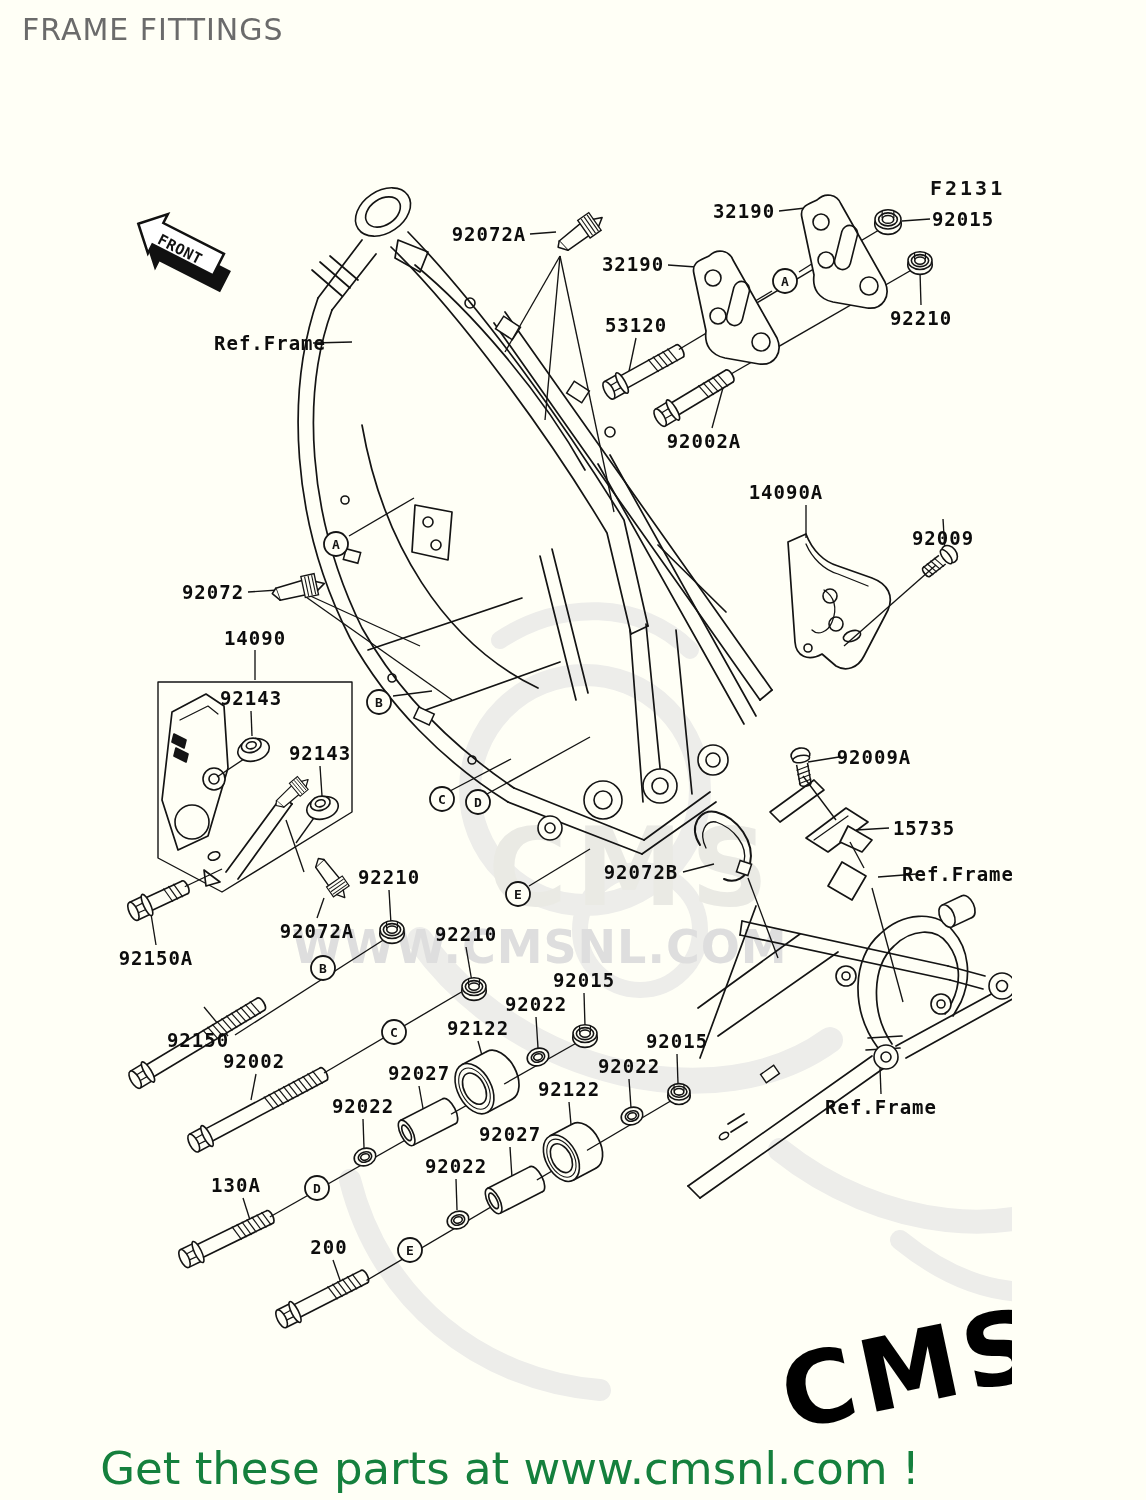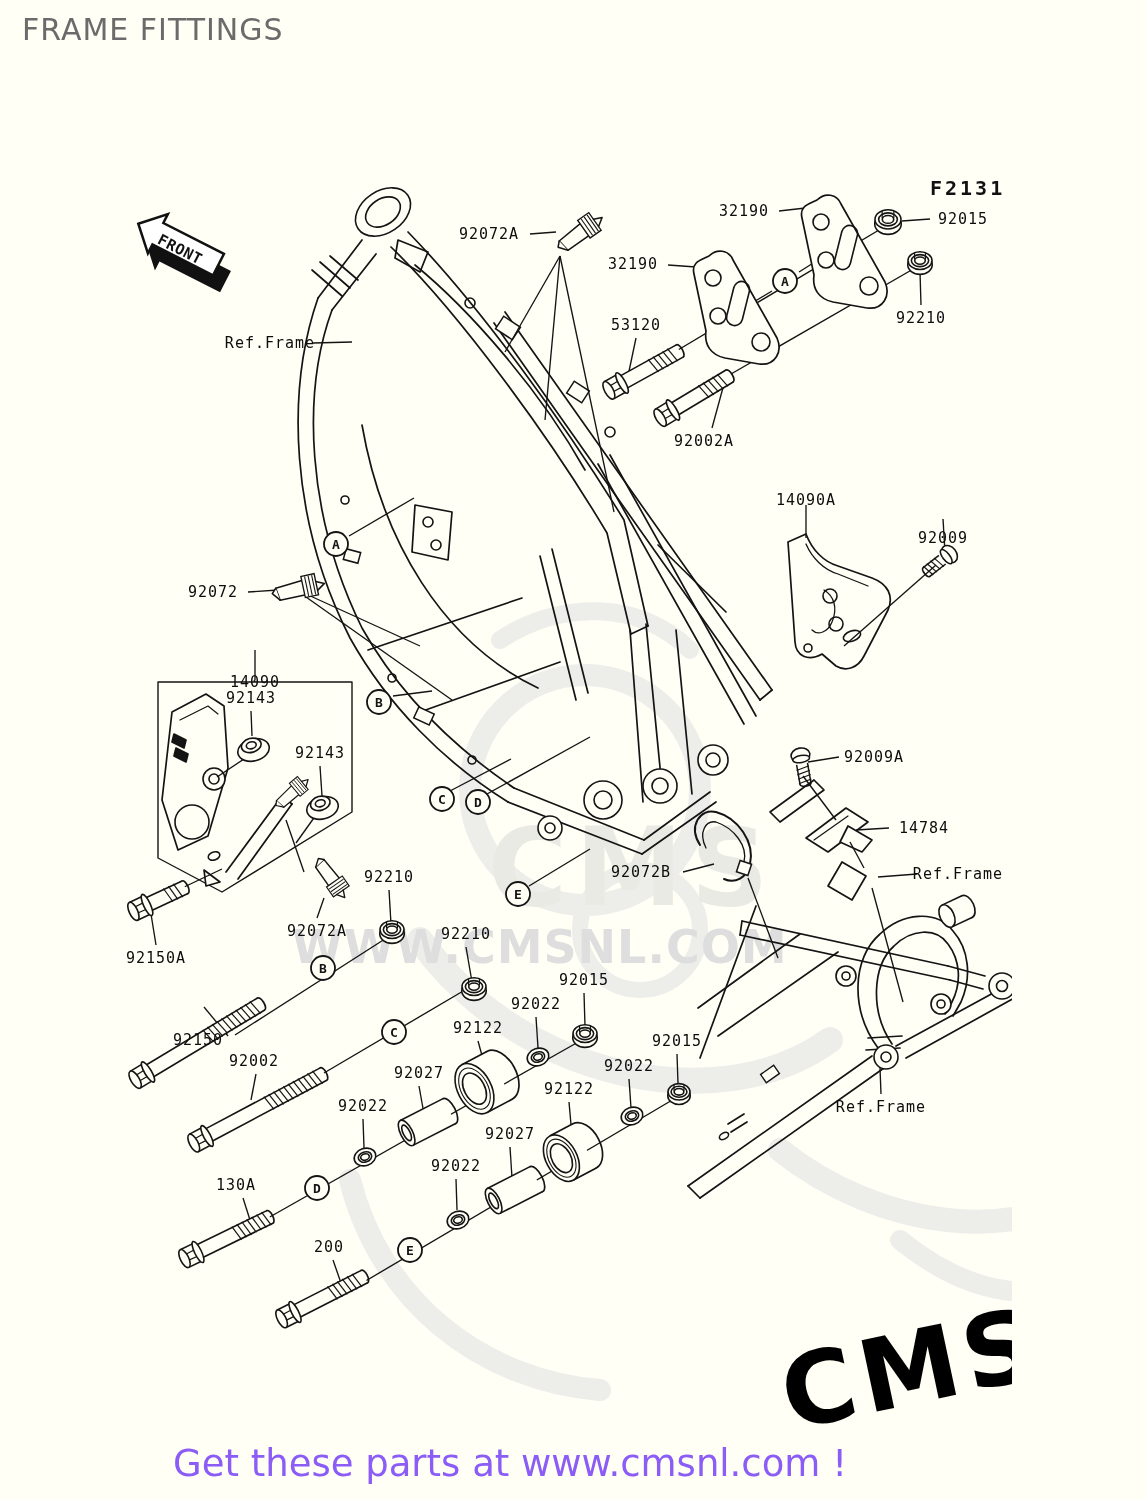--- a/index.html
+++ b/index.html
@@ -5,23 +5,23 @@
   html,body{margin:0;padding:0;background:#fffff6;}
   .page{position:relative;width:1012px;height:1500px;background:#fffff6;overflow:hidden;
         font-family:"DejaVu Sans",sans-serif;}
   .title{position:absolute;left:22px;top:12px;font-size:30px;letter-spacing:1px;color:#6b6b6b;
          font-family:"DejaVu Sans","Liberation Sans",sans-serif;}
   .figcode{position:absolute;left:930px;top:176px;font-size:20px;font-weight:600;letter-spacing:3px;
            color:#111;font-family:"DejaVu Sans Mono",monospace;}
   #diagram{position:absolute;left:0;top:0;width:1146px;height:1500px;}
   .plabel{position:absolute;transform:translate(-50%,-50%);white-space:nowrap;
           font-family:"DejaVu Sans Mono","Liberation Mono",monospace;
-          font-size:15px;font-weight:400;letter-spacing:1px;color:#0d0d0d;}
+          font-size:19px;font-weight:700;letter-spacing:1px;color:#0d0d0d;}
   .footer{position:absolute;left:0;right:0;top:1442px;text-align:center;
-          font-size:37px;color:#8b5cf6;font-family:"DejaVu Sans","Liberation Sans",sans-serif;margin-left:8px;}
+          font-size:45px;color:#15803d;font-family:"DejaVu Sans","Liberation Sans",sans-serif;margin-left:8px;}
 </style>
 </head>
 <body>
 
 <div class="page">
 
   <div class="title">FRAME FITTINGS</div>
   <div class="figcode">F2131</div>
 
   <svg id="diagram" viewBox="0 0 1146 1500" xmlns="http://www.w3.org/2000/svg">
@@ -603,28 +603,28 @@
 
   <div id="label-layer">
       <div class="plabel" style="left: 489px; top: 234px;">92072A</div>
       <div class="plabel" style="left: 744px; top: 211px;">32190</div>
       <div class="plabel" style="left: 963px; top: 219px;">92015</div>
       <div class="plabel" style="left: 633px; top: 264px;">32190</div>
       <div class="plabel" style="left: 636px; top: 325px;">53120</div>
       <div class="plabel" style="left: 921px; top: 318px;">92210</div>
       <div class="plabel" style="left: 704px; top: 441px;">92002A</div>
       <div class="plabel" style="left: 270px; top: 343px;">Ref.Frame</div>
-      <div class="plabel" style="left: 806px; top: 492px; margin-top: 8px;">14090A</div>
+      <div class="plabel" style="left: 786px; top: 492px;">14090A</div>
       <div class="plabel" style="left: 943px; top: 506px; margin-top: 32px;">92009</div>
       <div class="plabel" style="left: 213px; top: 592px;">92072</div>
-      <div class="plabel" style="left: 255px; top: 638px; margin-top: 44px;">14090</div>
+      <div class="plabel" style="left: 255px; top: 638px;">14090</div>
       <div class="plabel" style="left: 251px; top: 698px;">92143</div>
       <div class="plabel" style="left: 320px; top: 753px;">92143</div>
       <div class="plabel" style="left: 874px; top: 757px;">92009A</div>
-      <div class="plabel" style="left: 924px; top: 828px;">14784</div>
+      <div class="plabel" style="left: 924px; top: 828px;">15735</div>
       <div class="plabel" style="left: 958px; top: 874px;">Ref.Frame</div>
       <div class="plabel" style="left: 641px; top: 872px;">92072B</div>
       <div class="plabel" style="left: 389px; top: 877px;">92210</div>
       <div class="plabel" style="left: 317px; top: 931px;">92072A</div>
       <div class="plabel" style="left: 156px; top: 958px;">92150A</div>
       <div class="plabel" style="left: 198px; top: 994px; margin-top: 46px;">92150</div>
       <div class="plabel" style="left: 466px; top: 934px;">92210</div>
       <div class="plabel" style="left: 254px; top: 1061px;">92002</div>
       <div class="plabel" style="left: 478px; top: 1028px;">92122</div>
       <div class="plabel" style="left: 584px; top: 980px;">92015</div>

